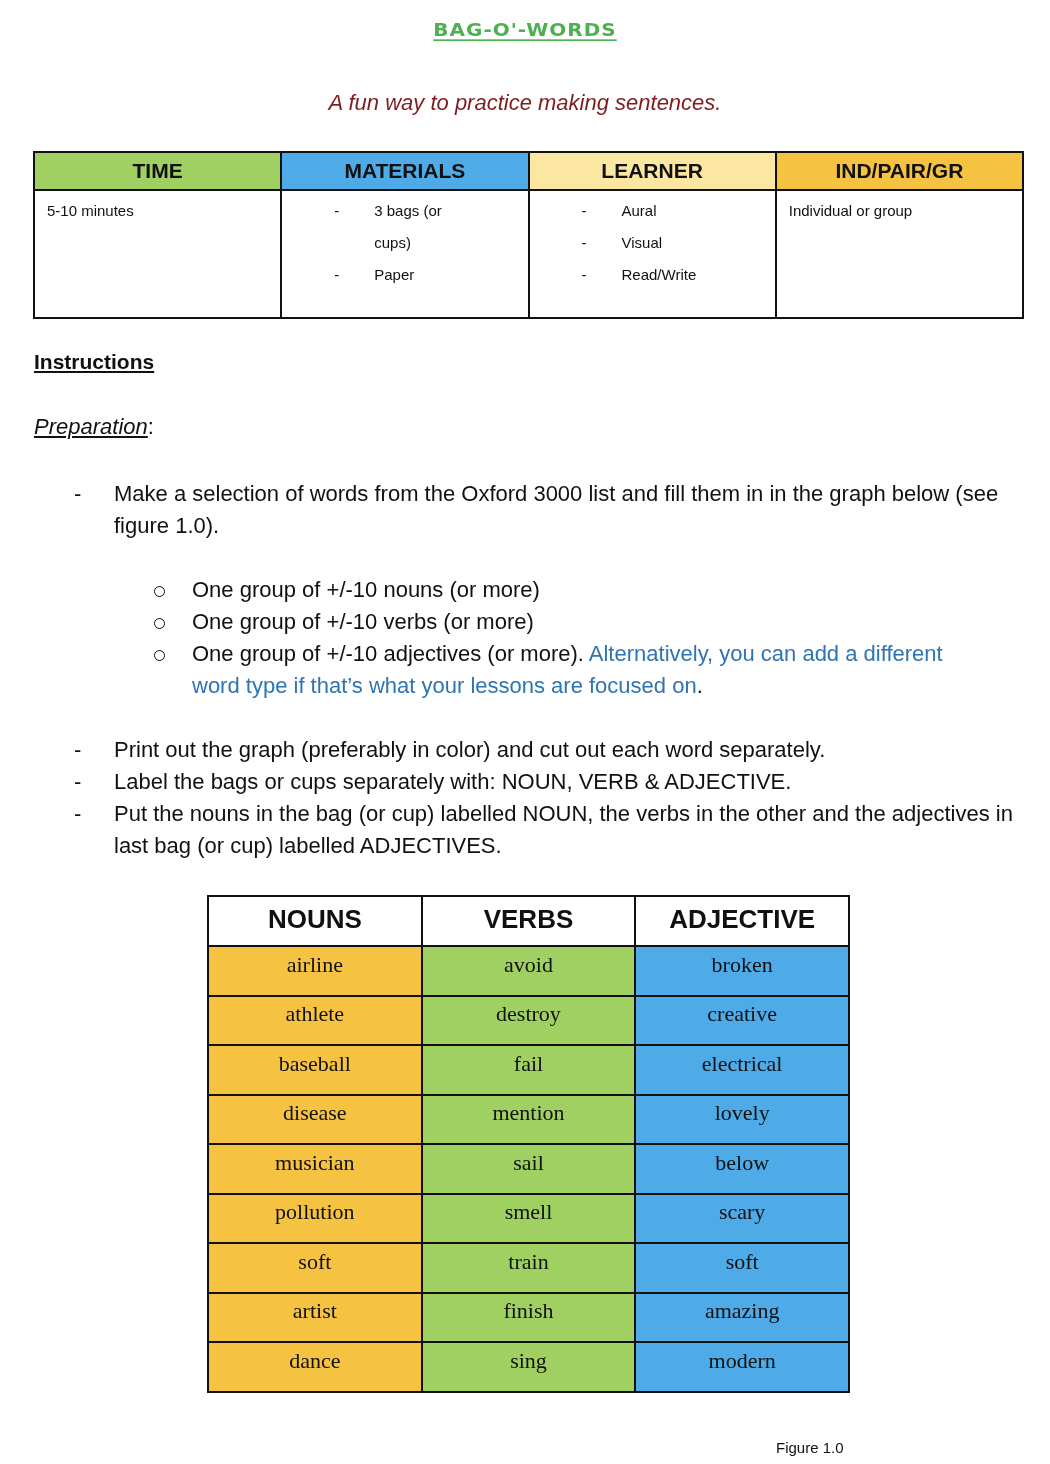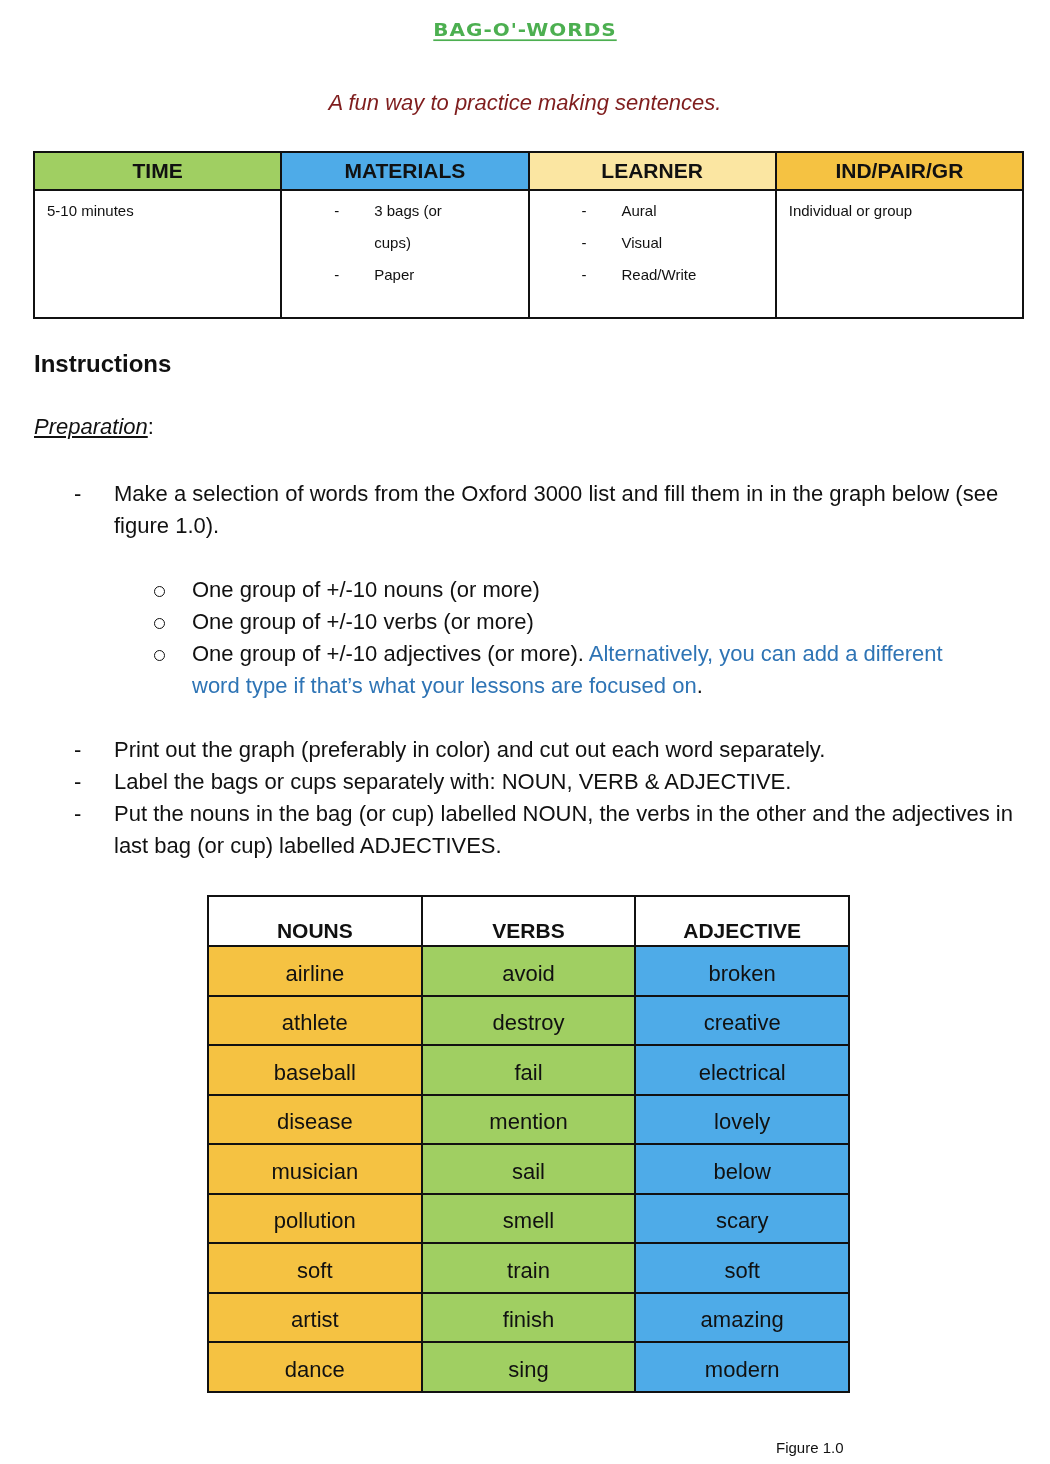--- a/index.html
+++ b/index.html
@@ -30,21 +30,21 @@
       height: 38px; font-size: 21px; font-weight: bold; text-align: center; vertical-align: middle;
     }
     .overview td {
       height: 128px; vertical-align: top; font-size: 15px; padding: 4px 12px; line-height: 32px;
     }
     .overview ul { list-style: none; }
     .overview li { position: relative; padding-left: 80px; }
     .overview li::before { content: "-"; position: absolute; left: 40px; }
 
     .h-instructions {
-      position: absolute; left: 34px; top: 350px; font-weight: bold; font-size: 24px;
+      position: absolute; left: 34px; top: 350px; font-weight: bold; font-size: 21px; text-decoration: underline;
     }
     .h-prep {
       position: absolute; left: 34px; top: 414px; font-size: 22px;
     }
     .h-prep em { text-decoration: underline; }
 
     .bullets { position: absolute; left: 60px; width: 960px; font-size: 22px; line-height: 32px; }
     .bullets .item { position: relative; padding-left: 54px; }
     .bullets .item::before { content: "-"; position: absolute; left: 14px; }
     .b1 { top: 478px; }
@@ -58,23 +58,23 @@
     }
     .blue { color: #2e74b5; }
 
     
     .words {
       position: absolute; left: 207px; top: 895px; width: 643px;
       border-collapse: collapse; table-layout: fixed;
     }
     .words th, .words td { border: 2px solid #111; text-align: center; }
     .words th {
-      height: 50px; background: #fff; font-size: 21px; font-weight: bold; vertical-align: bottom; padding-bottom: 2px;
+      height: 50px; background: #fff; font-size: 26px; font-weight: bold; vertical-align: bottom; padding-bottom: 10px;
     }
-    .words td { height: 49.5px; font-size: 22px; vertical-align: bottom; padding-bottom: 8px; line-height: 26px; }
+    .words td { height: 49.5px; font-size: 22px; vertical-align: bottom; padding-bottom: 17px; line-height: 26px; font-family: Liberation Serif, serif; }
     .c-noun { background: #f5c242; }
     .c-verb { background: #a0cf62; }
     .c-adj  { background: #4eabe8; }
 
     .caption { position: absolute; left: 776px; top: 1439px; font-size: 15px; }
   </style>
 </head>
 <body>
 
 <div class="title">

